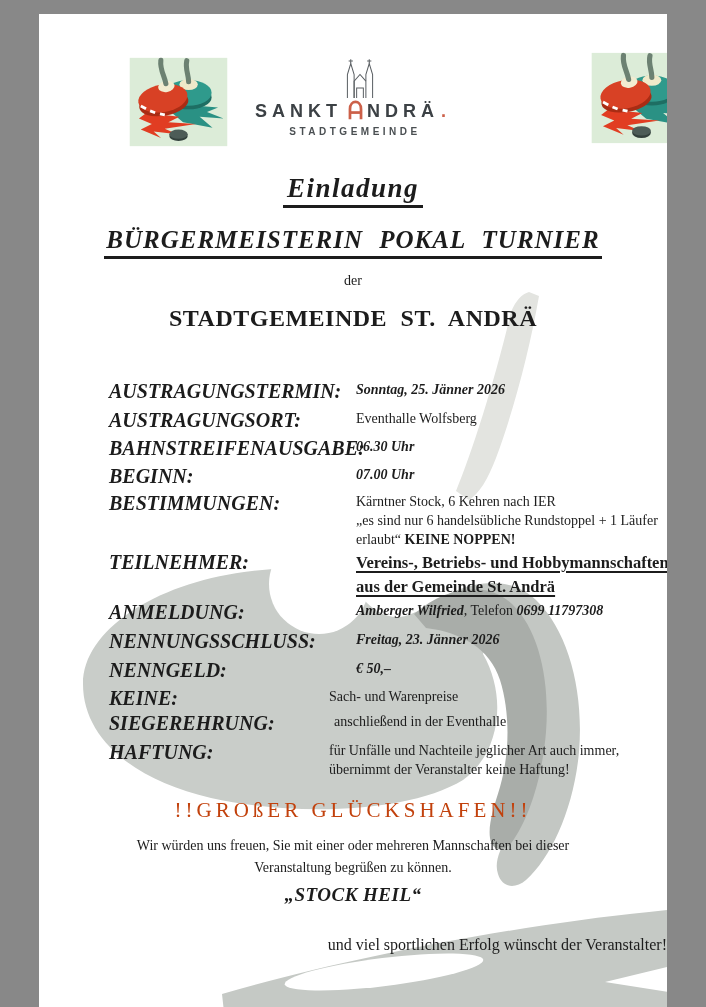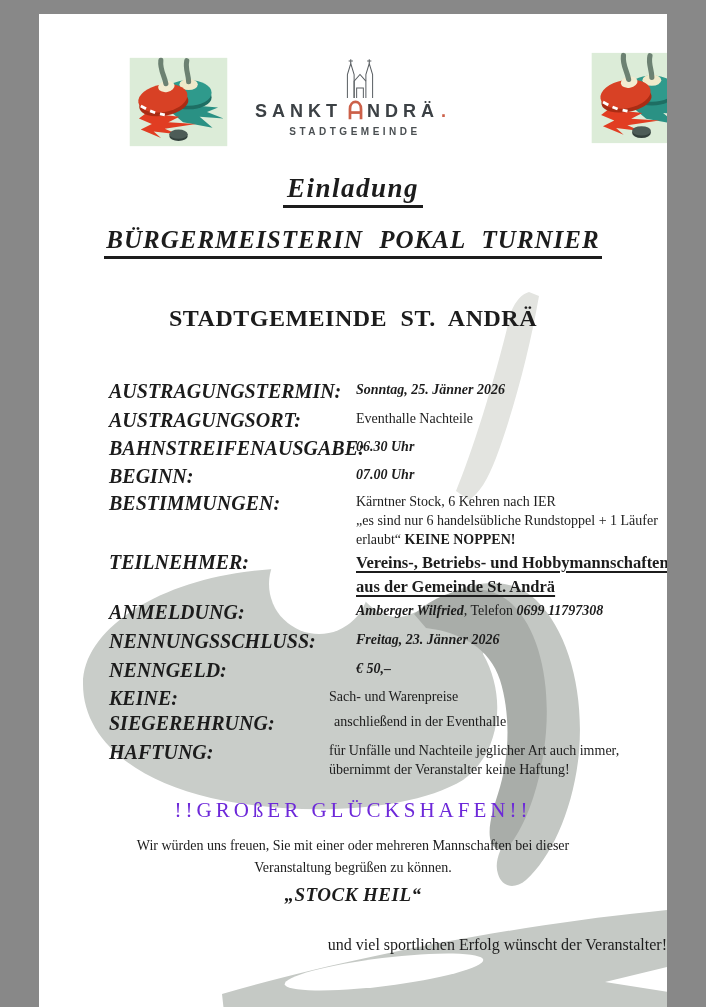--- a/index.html
+++ b/index.html
@@ -38,21 +38,21 @@
   .frow{position:absolute;left:0;right:0;}
   .flabel{position:absolute;left:70px;top:0;font-size:20px;font-weight:bold;font-style:italic;white-space:nowrap;}
   .fvalue{position:absolute;top:0;font-size:14px;white-space:nowrap;}
   .fline{line-height:19px;}
   .s-bi{font-weight:bold;font-style:italic;}
   .s-b{font-weight:bold;}
   .teilnehmer .fline{line-height:23px;}
   .teilnehmer span{font-size:16.5px;font-weight:bold;text-decoration:underline;
     text-decoration-thickness:2px;text-underline-offset:3px;}
   
-  #red-line{top:784px;font-size:21px;letter-spacing:4px;color:#6d28d9;white-space:nowrap;}
+  #red-line{top:784px;font-size:21px;letter-spacing:4px;color:#c2410c;white-space:nowrap;}
   #cl1{top:824px;font-size:14px;}
   #cl2{top:846px;font-size:14px;text-align:center;}
   #toast{top:870px;font-size:19px;font-weight:bold;font-style:italic;letter-spacing:0.5px;}
   #final{top:922px;font-size:16px;text-align:right;}
 </style>
 </head>
 <body>
 
 <div id="page">
 
@@ -128,33 +128,34 @@
         <line x1="3.5" y1="14" x2="16.5" y2="14" stroke="#cc6049" stroke-width="3.2"></line>
       </svg>
       <span>NDRÄ</span>
       <span class="dot">.</span>
     </div>
     <div class="sub">STADTGEMEINDE</div>
   </div>
 
   <div id="t-einladung" class="ctr"><span>Einladung</span></div>
   <div id="t-main" class="ctr"><span>BÜRGERMEISTERIN POKAL TURNIER</span></div>
+  <div id="t-der" class="ctr">der</div>
   <div id="t-org" class="ctr">STADTGEMEINDE ST. ANDRÄ</div>
 
   <div id="fields">
       <div class="frow" style="top: 366px;">
         <div class="flabel">AUSTRAGUNGSTERMIN:</div>
         <div class="fvalue" style="left: 317px;">
           <div class="fline"><span class="s-bi">Sonntag, 25. Jänner 2026</span></div>
         </div>
       </div>
       <div class="frow" style="top: 395px;">
         <div class="flabel">AUSTRAGUNGSORT:</div>
         <div class="fvalue" style="left: 317px;">
-          <div class="fline"><span class="s-r">Eventhalle Nachteile</span></div>
+          <div class="fline"><span class="s-r">Eventhalle Wolfsberg</span></div>
         </div>
       </div>
       <div class="frow" style="top: 423px;">
         <div class="flabel">BAHNSTREIFENAUSGABE:</div>
         <div class="fvalue" style="left: 317px;">
           <div class="fline"><span class="s-bi">06.30 Uhr</span></div>
         </div>
       </div>
       <div class="frow" style="top: 451px;">
         <div class="flabel">BEGINN:</div>

